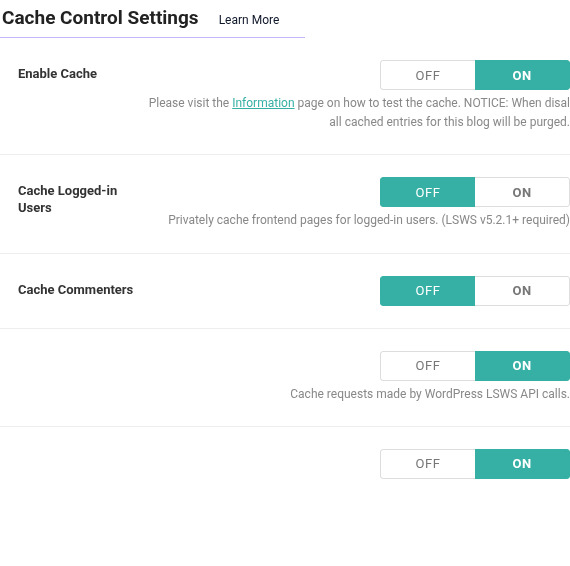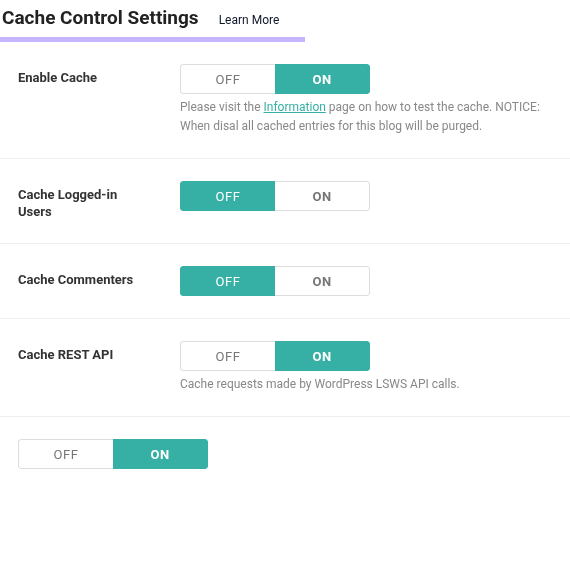--- a/index.html
+++ b/index.html
@@ -10,56 +10,56 @@
     background: #fff;
     color: #444;
     width: 570px;
     font-size: 13px;
   }
   .header {
     display: flex;
     align-items: baseline;
     gap: 20px;
     padding: 6px 2px 8px 2px;
-    border-bottom: 5px solid #c4b5fd;
+    border-bottom: 1px solid #c4b5fd;
     width: 305px;
   }
   .header h2 {
     margin: 0;
     font-size: 19px;
     font-weight: 700;
     color: #222;
   }
   .learn-more {
     font-size: 12px;
     color: #0f172a;
     text-decoration: none;
     cursor: pointer;
   }
   .settings-table { width: 100%; }
   .row {
     display: flex;
     padding: 22px 0 22px 18px;
     border-bottom: 1px solid #eee;
-    gap: 32px;
   }
   .row:last-child { border-bottom: none; }
   .label-cell {
     flex: 0 0 130px;
     padding-top: 6px;
   }
   .label-cell .lbl {
     font-weight: 700;
     color: #333;
     font-size: 13px;
     line-height: 1.3;
   }
   .control-cell {
     flex: 1;
     min-width: 0;
+    text-align: right;
   }
   .toggle {
     display: inline-flex;
     border-radius: 3px;
     overflow: hidden;
     font-size: 13px;
     user-select: none;
   }
   .toggle .opt {
     width: 95px;
@@ -126,39 +126,37 @@
 
   <div class="row">
     <div class="label-cell">
       <div class="lbl">Cache Logged-in Users</div>
     </div>
     <div class="control-cell">
       <div class="toggle">
         <div class="opt active">OFF</div>
         <div class="opt inactive">ON</div>
       </div>
+      <div class="desc">Privately cache frontend pages for logged-in users. (LSWS v5.2.1+ required)</div>
     </div>
   </div>
 
   <div class="row">
     <div class="label-cell">
       <div class="lbl">Cache Commenters</div>
     </div>
     <div class="control-cell">
       <div class="toggle">
         <div class="opt active">OFF</div>
         <div class="opt inactive">ON</div>
       </div>
     </div>
   </div>
 
   <div class="row">
-    <div class="label-cell">
-      <div class="lbl">Cache REST API</div>
-    </div>
     <div class="control-cell">
       <div class="toggle">
         <div class="opt inactive">OFF</div>
         <div class="opt active">ON</div>
       </div>
       <div class="desc">Cache requests made by WordPress LSWS API calls.</div>
     </div>
   </div>
 
   <div class="row">

